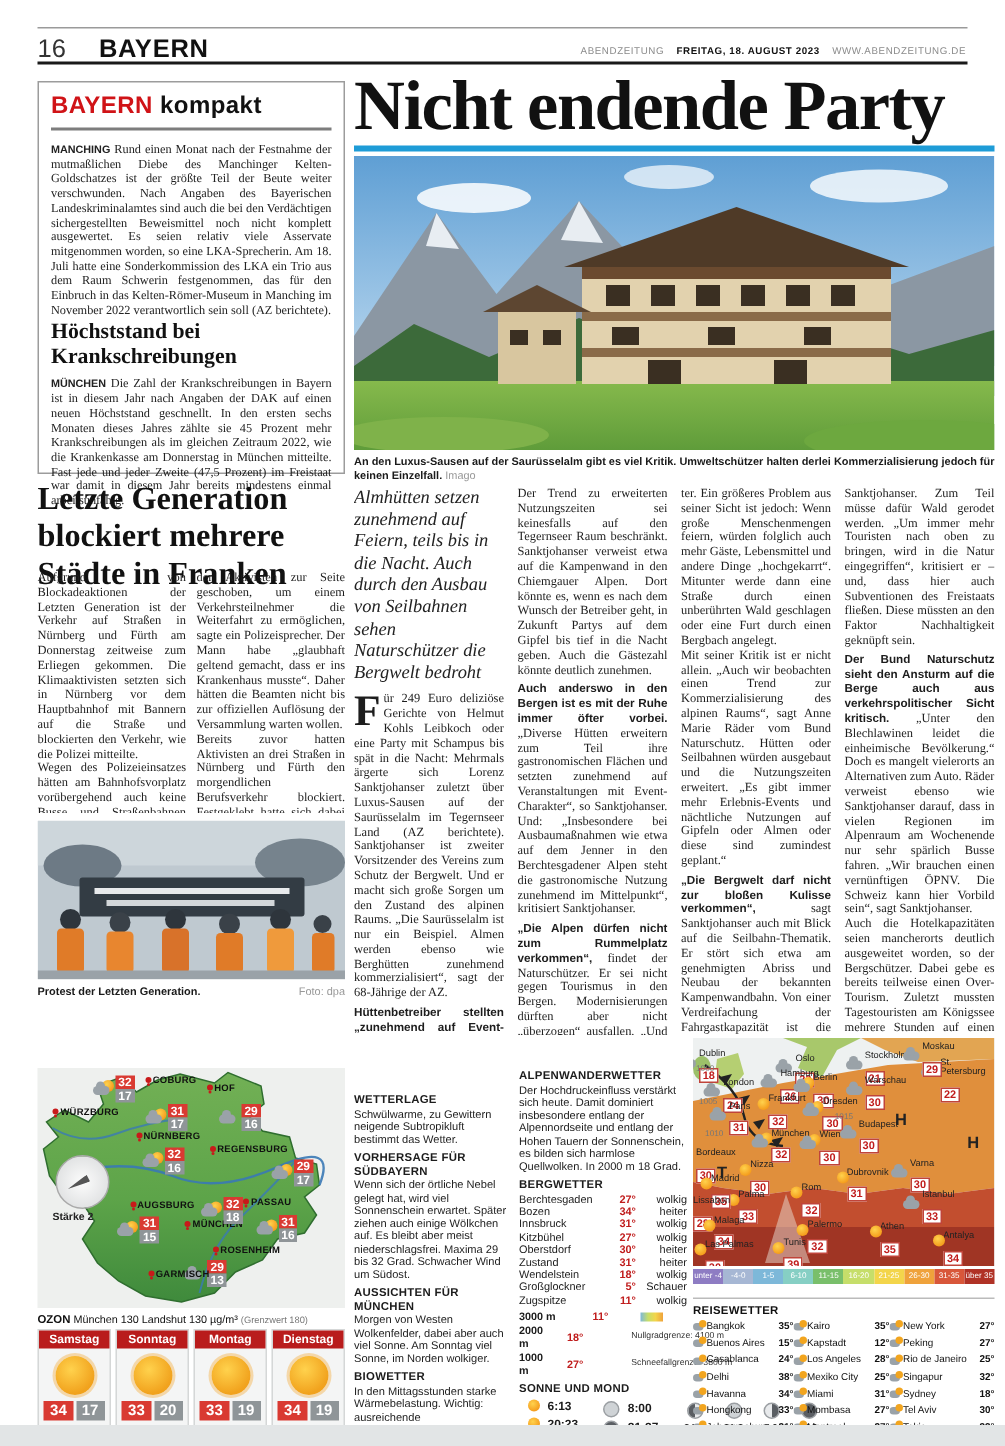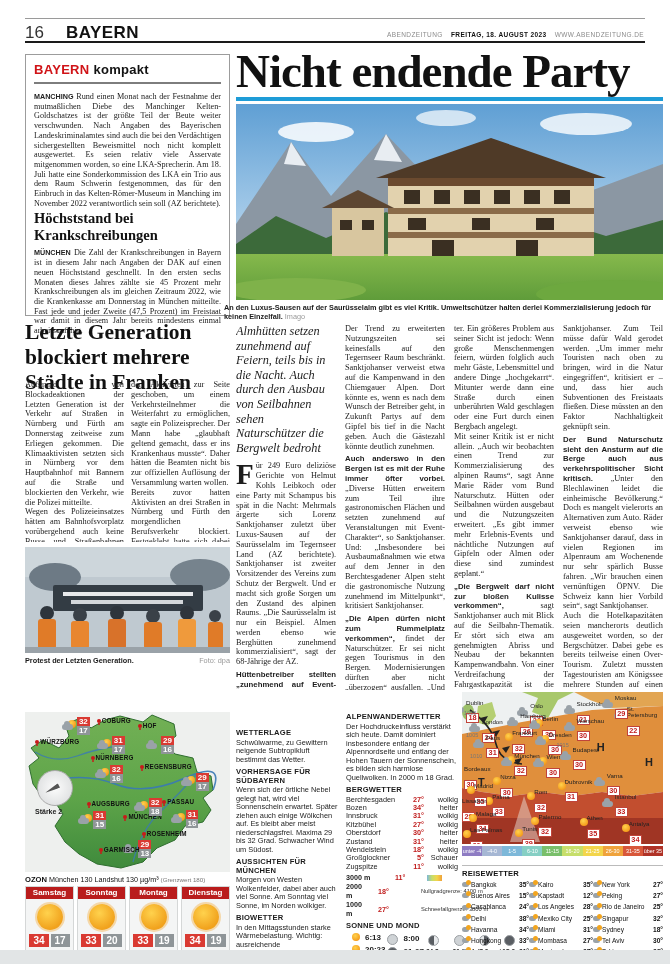--- a/index.html
+++ b/index.html
@@ -9,34 +9,34 @@
   .hdr-rule-top{position:absolute;left:25px;right:25px;top:18px;border-top:1px solid #9a9a9a;}
   .hdr{position:absolute;left:25px;top:23px;display:flex;align-items:baseline;gap:22px;}
   .hdr .pnum{font-size:17px;color:#333;}
   .hdr .sect{font-size:17px;font-weight:bold;letter-spacing:.5px;}
   .hdr-right{position:absolute;right:26px;top:31px;font-size:6.5px;color:#8b8b8b;letter-spacing:.4px;}
   .hdr-right b{color:#111;margin:0 6px;}
   .hdr-rule-bot{position:absolute;left:25px;right:25px;top:41px;border-top:2px solid #1a1a1a;}
   
   .kompakt{position:absolute;left:25px;top:54px;width:205px;height:262px;border:1px solid #9c9c9c;
            padding:7px 8px;box-sizing:border-box;}
-  .kompakt .brand{font-size:13px;font-weight:bold;letter-spacing:.3px;}
+  .kompakt .brand{font-size:16px;font-weight:bold;letter-spacing:.3px;}
   .kompakt .brand .red{color:#d01317;}
   .kompakt .brand-rule{border-top:2px solid #7d7d7d;margin:5px 0 8px;}
   .khead{font-family:"Liberation Serif",serif;font-size:14.5px;font-weight:bold;margin:2px 0 4px;}
   .kbody{font-family:"Liberation Serif",serif;font-size:8.2px;line-height:9.7px;text-align:justify;color:#222;}
   .kbody .loc{font-family:"Liberation Sans",sans-serif;font-weight:bold;font-size:7.2px;}
   
   .mainhead{position:absolute;left:236px;top:44px;width:430px;font-family:"Liberation Serif",serif;
             font-size:47px;font-weight:bold;letter-spacing:-1px;white-space:nowrap;}
   .bluebar{position:absolute;left:236px;top:97px;width:427px;height:4px;background:#1e9cd7;}
   .mainphoto{position:absolute;left:236px;top:104px;width:427px;height:196px;overflow:hidden;}
   .caption{font-size:7.3px;font-weight:bold;color:#1a1a1a;}
   .caption .credit{font-weight:normal;color:#999;}
-  .maincap{position:absolute;left:224px;top:303px;width:427px;}
+  .maincap{position:absolute;left:236px;top:303px;width:427px;}
   .col{position:absolute;top:324px;height:366px;overflow:hidden;font-family:"Liberation Serif",serif;
        font-size:8.3px;line-height:9.8px;text-align:justify;color:#1d1d1d;}
   .c1{left:236px;width:100px;} .c2{left:345px;width:100px;}
   .c3{left:454px;width:100px;} .c4{left:563px;width:100px;}
   .standfirst{font-style:italic;font-size:12.3px;line-height:14.6px;text-align:left;margin-bottom:6px;color:#222;}
   .prelines{white-space:pre-line;}
   .dropcap{float:left;font-size:29px;line-height:22px;font-weight:bold;padding:2px 2px 0 0;}
   .boldlead{font-family:"Liberation Sans",sans-serif;font-weight:bold;font-size:7.8px;}
   .para{margin:0 0 3px;}
   
@@ -506,21 +506,21 @@
           <span class="note">Nullgradgrenze: 4100 m</span>
         </div>
   <div class="altrow">
           <span class="lab">1000 m</span>
           <span class="t">27°</span>
           <span class="bar"></span>
           <span class="note">Schneefallgrenze: 3800 m</span>
         </div>
       </div>
     <div class="whead">SONNE UND MOND</div>
-    <div style="display:flex;gap:2px">
+    <div style="display:flex;gap:17px">
       <div>
         <div class="smrow">
             <span class="ic sunonly">
               <span class="s"></span>
             </span>
             <span>6:13</span>
           </div>
         <div class="smrow">
             <span class="ic sunonly">
               <span class="s"></span>

